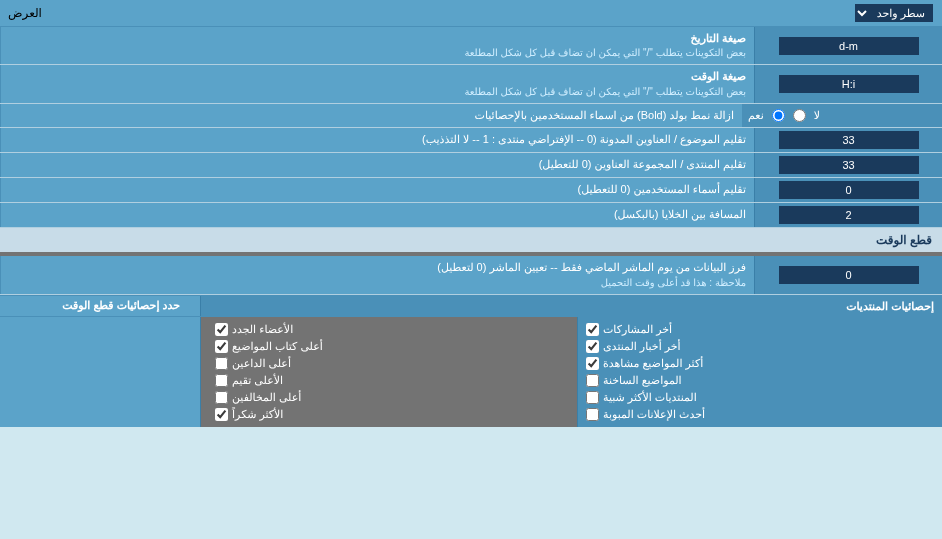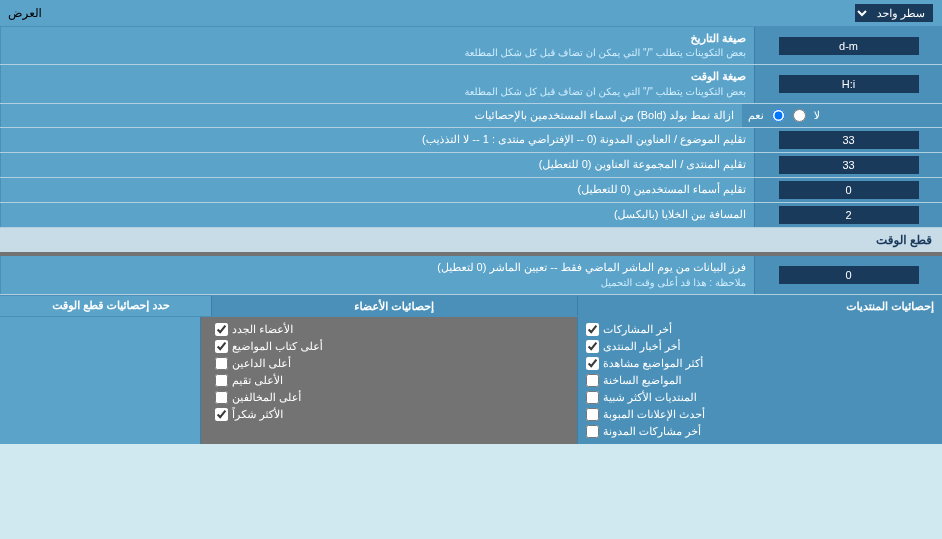--- a/index.html
+++ b/index.html
@@ -223,26 +223,23 @@
 
 <div style="background:#5ba3c9; border-top:1px solid #4a90b8;">
 
   <div style="display:flex; width:100%; border-bottom:1px solid #4a90b8;">
     <div style="flex:1; display:flex;">
 
       <div style="flex:1; background:#4a90b8; padding:3px 8px; border-left:1px solid #3a7fa8;">
         <span style="color:#fff; font-size:11px; font-weight:bold;">إحصائيات المنتديات</span>
       </div>
 
-      <div style="flex:1; background:#4a90b8; padding:3px 8px; text-align:center; border-left:1px solid #3a7fa8;">
-        <span style="color:#fff; font-size:11px; font-weight:bold;">إحصائيات الأعضاء</span>
-      </div>
-    </div>
-
-    <div style="min-width:200px; background:#5ba3c9; padding:3px 20px; display:flex; align-items:center; justify-content:center;margin-left:11px;">
+    </div>
+
+    <div style="min-width:200px; background:#5ba3c9; padding:3px 20px; display:flex; align-items:center; justify-content:flex-start;">
       <span style="color:#fff; font-size:11px; font-weight:bold;">حدد إحصائيات قطع الوقت</span>
     </div>
   </div>
 
   <div style="display:flex; width:100%;">
 
     <div style="flex:1; background:#4a90b8; padding:4px 8px; border-left:1px solid #3a7fa8;">
       <div class="checkbox-item">
         <span>أخر المشاركات</span>
         <input type="checkbox" checked="" style="">
@@ -260,24 +257,20 @@
         <input type="checkbox" style="">
       </div>
       <div class="checkbox-item">
         <span>المنتديات الأكثر شبية</span>
         <input type="checkbox" style="">
       </div>
       <div class="checkbox-item">
         <span>أحدث الإعلانات المبوبة</span>
         <input type="checkbox" style="">
       </div>
-      <div class="checkbox-item">
-        <span>أخر مشاركات المدونة</span>
-        <input type="checkbox" style="">
-      </div>
     </div>
 
     <div style="flex:1; background:#737373; padding:4px 14px; border-left:1px solid #3a7fa8;">
       <div class="checkbox-item">
         <span>الأعضاء الجدد</span>
         <input type="checkbox" checked="" style="">
       </div>
       <div class="checkbox-item">
         <span>أعلى كتاب المواضيع</span>
         <input type="checkbox" checked="" style="">

